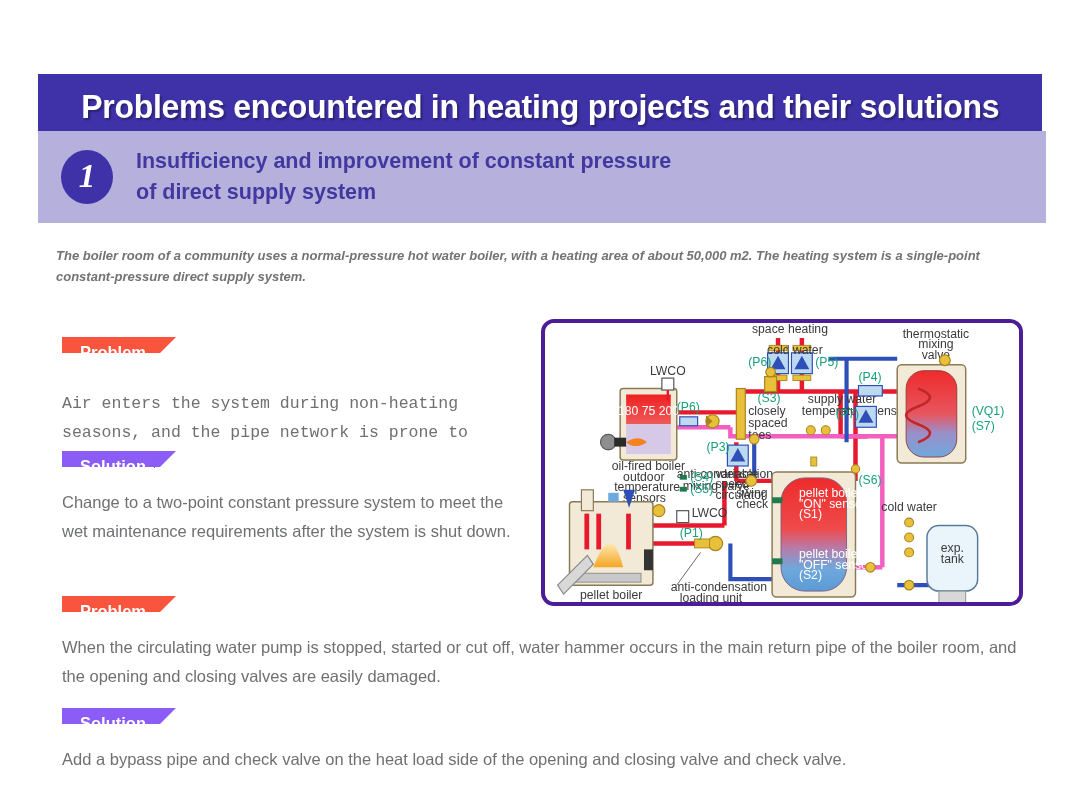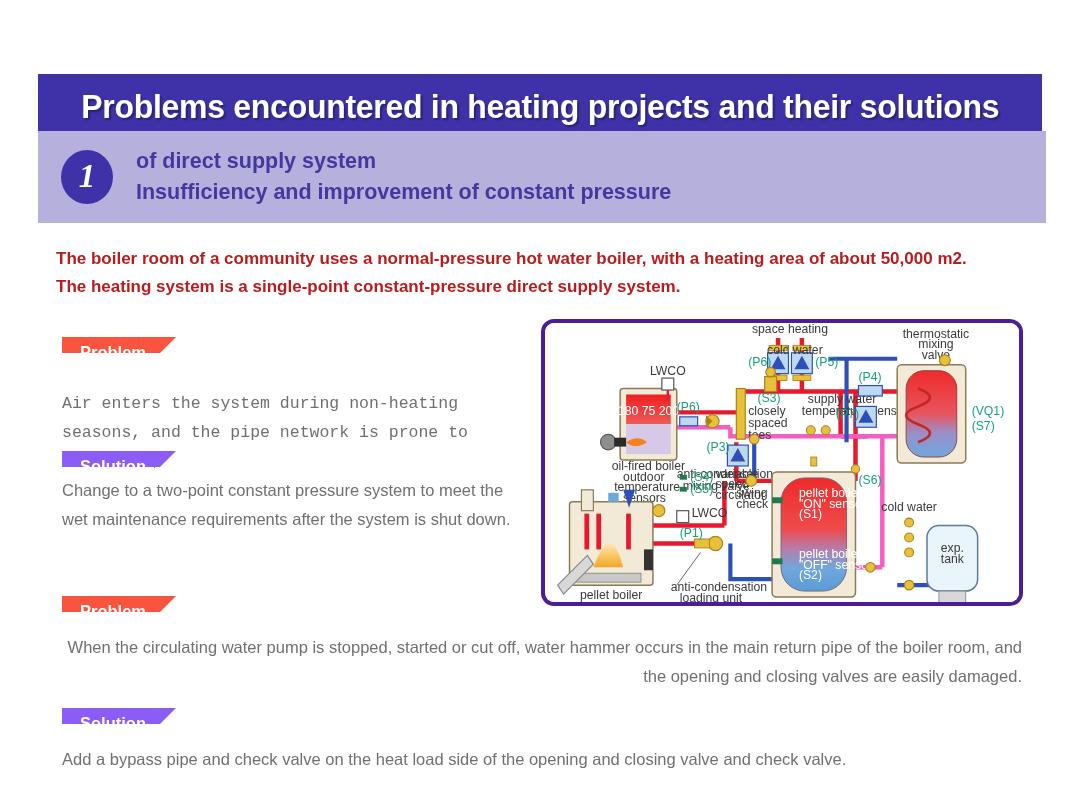--- a/index.html
+++ b/index.html
@@ -76,24 +76,25 @@
     font-weight: bold;
     line-height: 1.42;
   }
 
   
   .intro {
     position: absolute;
     left: 56px;
     top: 245px;
     width: 930px;
-    font-size: 17px;
+    font-size: 13px;
     font-weight: bold;
-    color: #b91c1c;
+    color: #737373;
     line-height: 1.62;
+    font-style: italic;
   }
 
   
   .tag {
     position: relative;
     display: inline-block;
     height: 16px;
     color: #ffffff;
     font-size: 16.5px;
     font-weight: bold;
@@ -109,24 +110,24 @@
     font-size: 16.5px;
     color: #6f7072;
     line-height: 1.73;
   }
 
   
   .block-p1 { position: absolute; left: 62px; top: 337px; }
   .block-p1 .body-text { margin-top: 28px; width: 460px; font-family: Liberation Mono, monospace; }
 
   .block-s1 { position: absolute; left: 62px; top: 451px; }
-  .block-s1 .body-text { width: 470px; }
+  .block-s1 .body-text { margin-top: 12px; width: 470px; }
 
   .block-p2 { position: absolute; left: 62px; top: 596px; }
-  .block-p2 .body-text { margin-top: 12px; width: 960px; text-align: right; }
+  .block-p2 .body-text { margin-top: 12px; width: 960px; }
 
   .block-s2 { position: absolute; left: 62px; top: 708px; }
   .block-s2 .body-text { margin-top: 12px; width: 980px; }
 
   
   .diagram-frame {
     position: absolute;
     left: 541px;
     top: 319px;
     width: 482px;
@@ -159,22 +160,22 @@
 
 <div class="title-bar">
   <div class="title-text">Problems encountered in heating projects and their solutions</div>
 </div>
 
 <div class="section-banner">
   <div class="badge">
     <span class="badge-num">1</span>
   </div>
   <div class="section-title">
+    <div>Insufficiency and improvement of constant pressure</div>
     <div>of direct supply system</div>
-    <div>Insufficiency and improvement of constant pressure</div>
   </div>
 </div>
 
 <div class="intro">The boiler room of a community uses a normal-pressure hot water boiler, with a heating area of about 50,000 m2. The heating system is a single-point constant-pressure direct supply system.</div>
 
 <div class="block-p1">
   <div class="tag problem">Problem</div>
   <div class="body-text">Air enters the system during non-heating seasons, and the pipe network is prone to corrosion;</div>
 </div>
 

